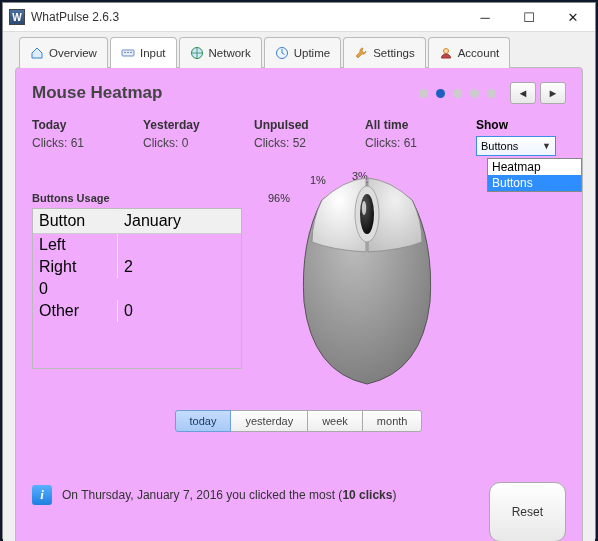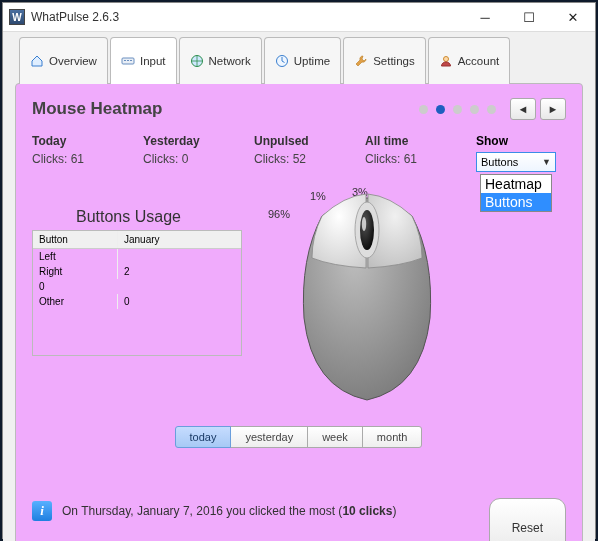--- a/index.html
+++ b/index.html
@@ -6,21 +6,21 @@
   body { background: #0e1a2b; width: 598px; height: 541px; overflow: hidden; }
   .window { width: 594px; height: 537px; margin: 2px; background: #fff; border: 1px solid #888; display: flex; flex-direction: column; }
   .titlebar { height: 30px; display: flex; align-items: center; padding: 0 0 0 6px; border-bottom: 1px solid #ddd; font-size: 12px; color: #333; }
   .titlebar .appicon { width: 16px; height: 16px; background: linear-gradient(#4a6fa0,#2e4a70); color: #fff; font-size: 10px; font-weight: bold; display: flex; align-items: center; justify-content: center; margin-right: 6px; border: 1px solid #444; }
   .titlebar .title { flex: 1; }
   .winbtns { display: flex; }
   .winbtn { width: 44px; height: 28px; display: flex; align-items: center; justify-content: center; font-size: 13px; color: #222; }
 
   .client { flex: 1; background: #f0f0f0; padding: 4px 12px 12px 12px; display: flex; flex-direction: column; }
   .tabs { display: flex; gap: 2px; padding-left: 4px; position: relative; z-index: 2; }
-  .tab { display: flex; align-items: center; gap: 5px; padding: 16px 10px; font-size: 11.5px; background: #f6f6f6; border: 1px solid #bbb; border-bottom: none; border-radius: 4px 4px 0 0; color: #333; position: relative; top: 1px; }
+  .tab { display: flex; align-items: center; gap: 5px; padding: 8px 10px; font-size: 11.5px; background: #f6f6f6; border: 1px solid #bbb; border-bottom: none; border-radius: 4px 4px 0 0; color: #333; position: relative; top: 1px; }
   .tab.active { background: #fff; z-index: 3; }
   .tabicon { width: 14px; height: 14px; display: flex; align-items: center; justify-content: center; }
 
   .panel { flex: 1; background: #f0abfc; border: 1px solid #bbb; border-radius: 4px; padding: 14px 16px; display: flex; flex-direction: column; position: relative; }
 
   .header-row { display: flex; align-items: center; margin-bottom: 14px; }
   .page-title { font-size: 17px; font-weight: bold; color: #444; flex: 1; }
   .dots { display: flex; gap: 8px; margin-right: 14px; }
   .dot { width: 9px; height: 9px; border-radius: 50%; background: #ccc; }
   .dot.active { background: #1e5fbf; }
@@ -28,28 +28,28 @@
   .navbtn { width: 26px; height: 22px; border: 1px solid #aaa; border-radius: 3px; background: linear-gradient(#fff,#e8e8e8); display: flex; align-items: center; justify-content: center; font-size: 11px; color: #333; }
 
   .stats-row { display: flex; margin-bottom: 8px; font-size: 12px; }
   .stat { flex: 1; }
   .stat-label { font-weight: bold; color: #333; margin-bottom: 4px; }
   .stat-value { color: #444; }
   .show-block { width: 90px; position: relative; }
   .show-label { font-weight: bold; font-size: 12px; margin-bottom: 4px; }
   .combo { width: 80px; height: 20px; border: 1px solid #3a8de8; background: linear-gradient(#fff,#eef5ff); font-size: 11px; padding: 1px 4px; display: flex; align-items: center; justify-content: space-between; }
   .combo .arrow { font-size: 9px; color: #333; }
-  .dropdown { position: absolute; top: 40px; left: 4px; width: 72px; border: 1px solid #888; background: #fff; font-size: 14px; z-index: 20; }
+  .dropdown { position: absolute; top: 40px; left: 11px; width: 95px; border: 1px solid #888; background: #fff; font-size: 12px; z-index: 20; }
   .dropdown div { padding: 1px 4px; }
   .dropdown .sel { background: #2f8eff; color: #fff; }
 
   .midrow { display: flex; margin-top: 28px; gap: 10px; align-items: flex-start; }
   .usage-block { flex: 0 0 210px; }
-  .usage-title { font-size: 16px; font-weight: normal; margin-bottom: 4px; color: #333; margin-left: 44px; }
-  .usage-table { border: 1px solid #bbb; width: 210px; font-size: 10px; }
+  .usage-title { font-size: 11px; font-weight: bold; margin-bottom: 4px; color: #333; }
+  .usage-table { border: 1px solid #bbb; width: 210px; font-size: 16px; }
   .usage-table .hdr { display: flex; background: #f0f0f0; border-bottom: 1px solid #ccc; }
   .usage-table .hdr div { padding: 3px 6px; }
   .usage-table .row { display: flex; }
   .usage-table .c1 { width: 85px; padding: 2px 6px; border-right: 1px solid #eee; }
   .usage-table .c2 { flex: 1; padding: 2px 6px; }
   .usage-table .spacer { height: 46px; }
 
   .mouse-block { flex: 1; position: relative; height: 200px; }
   .mouse-svg { position: absolute; left: 30px; top: -20px; }
   .plabel { position: absolute; font-size: 11px; color: #333; }

